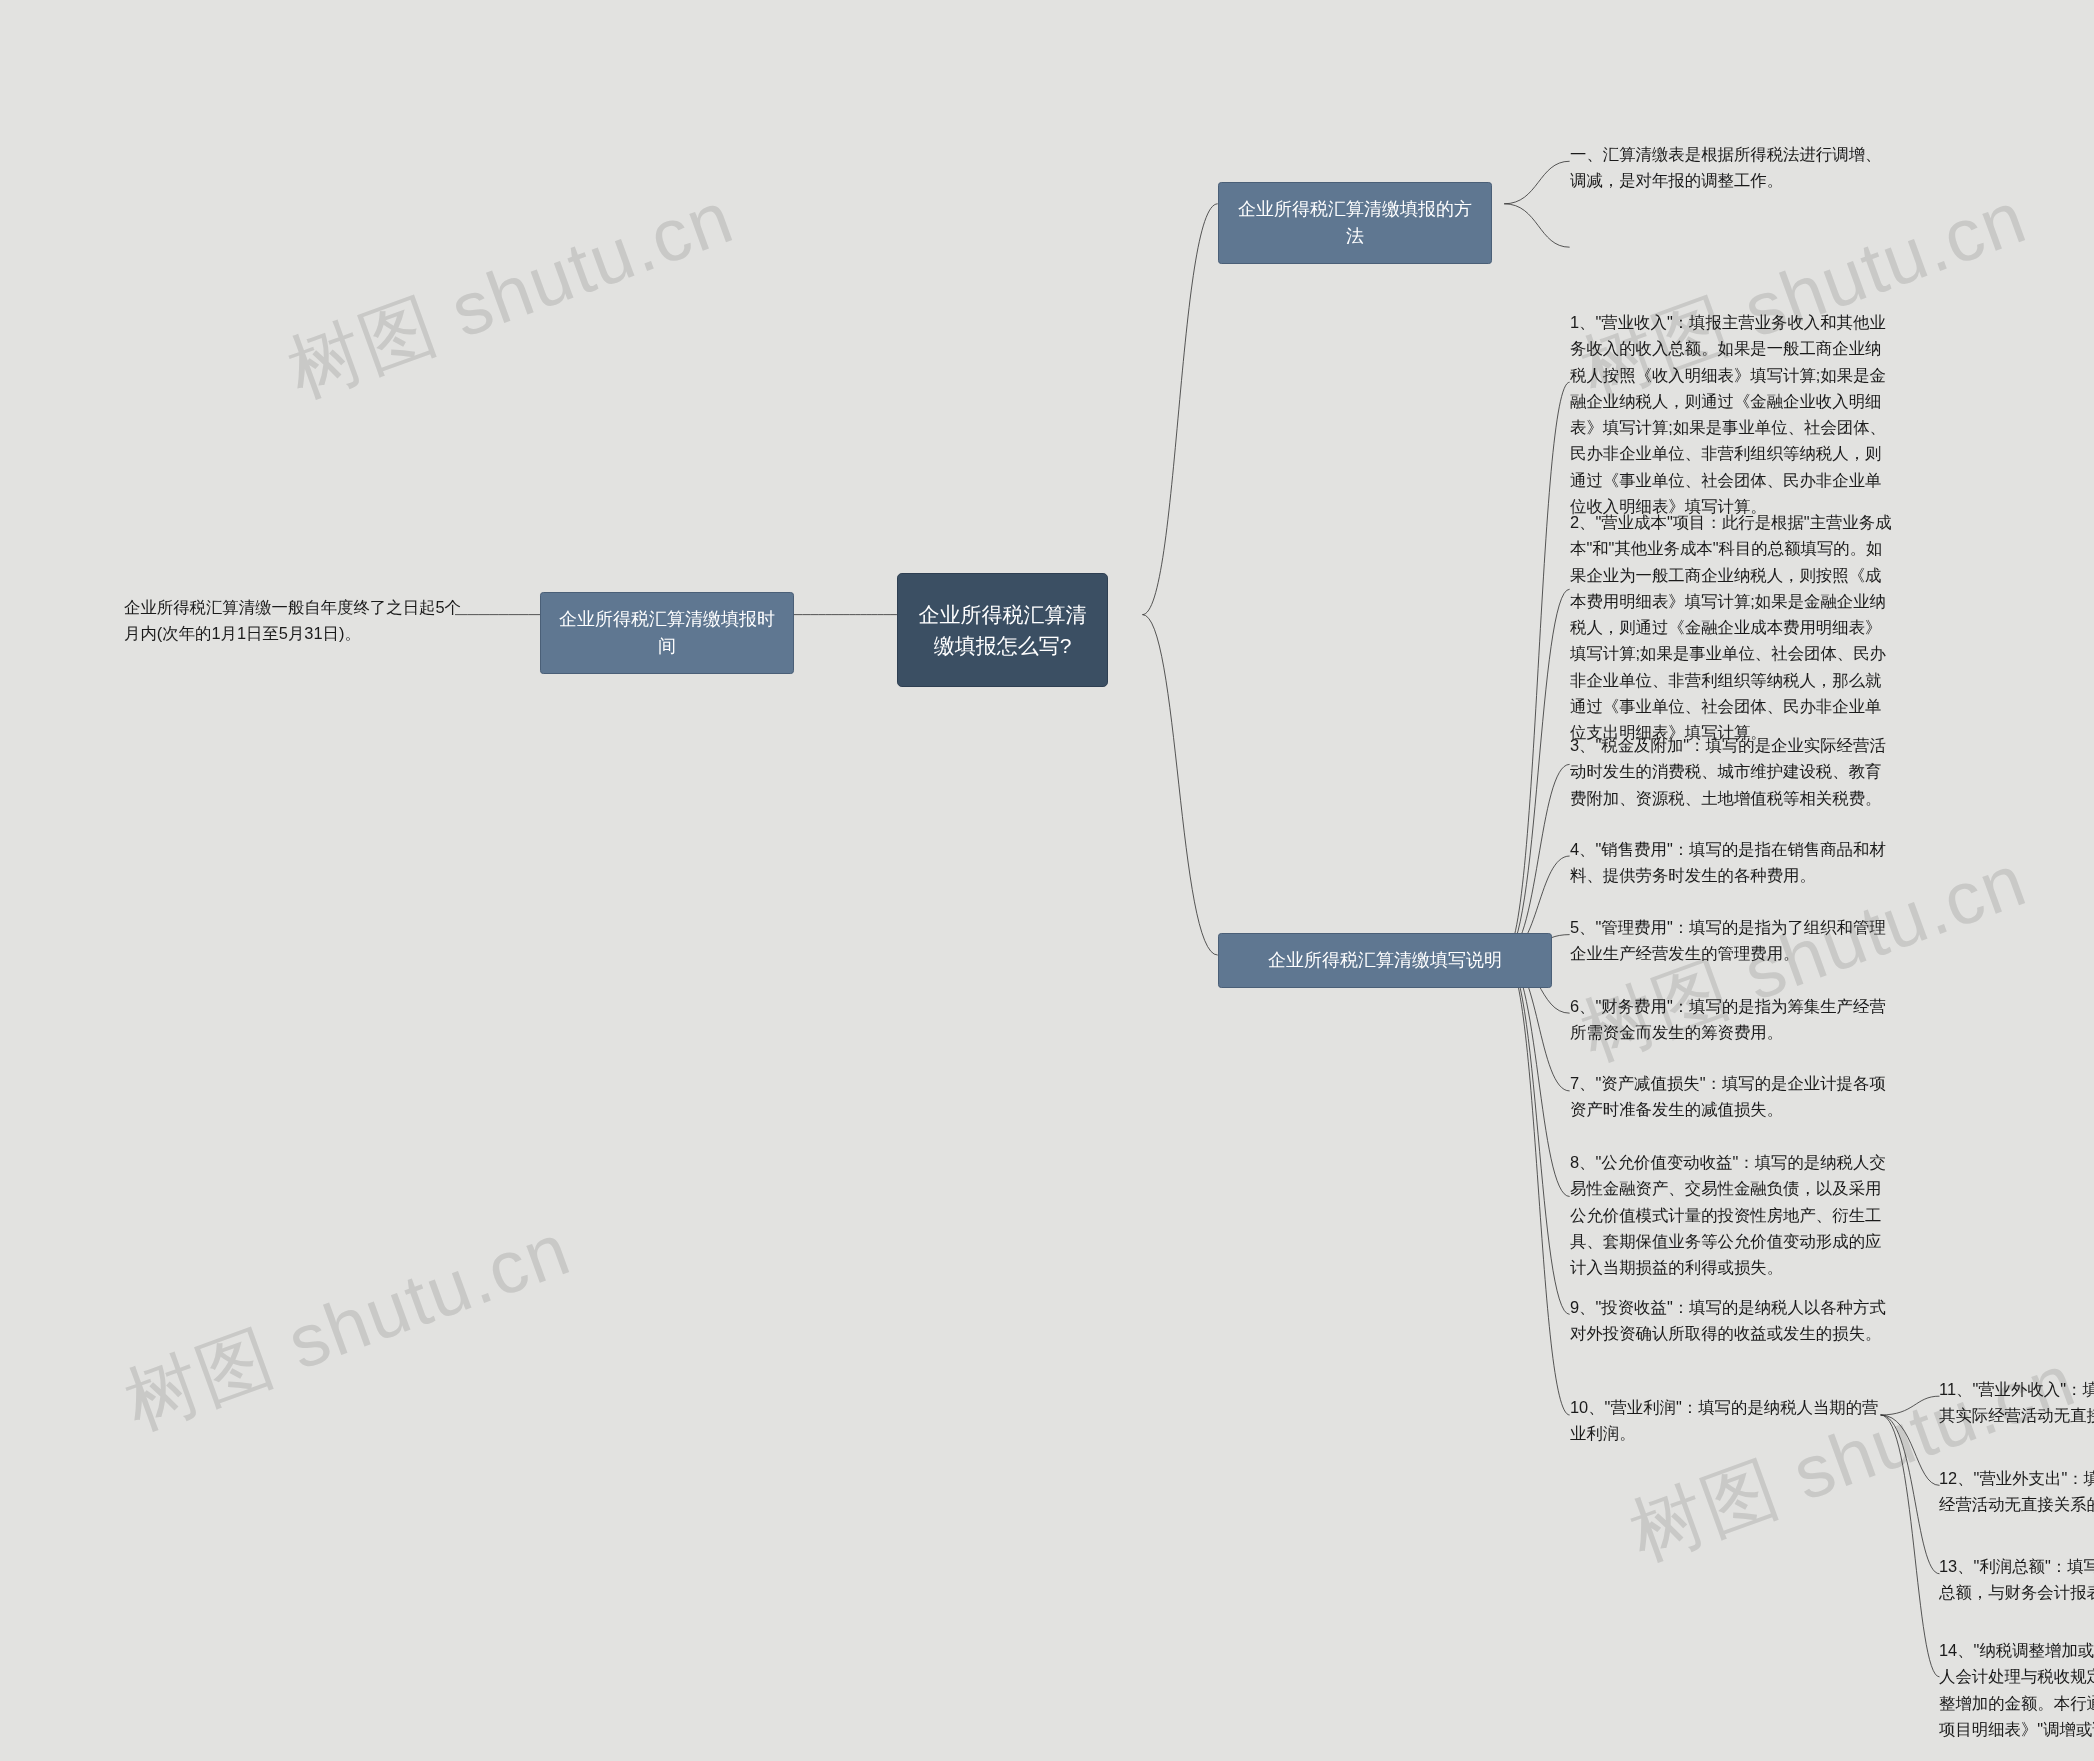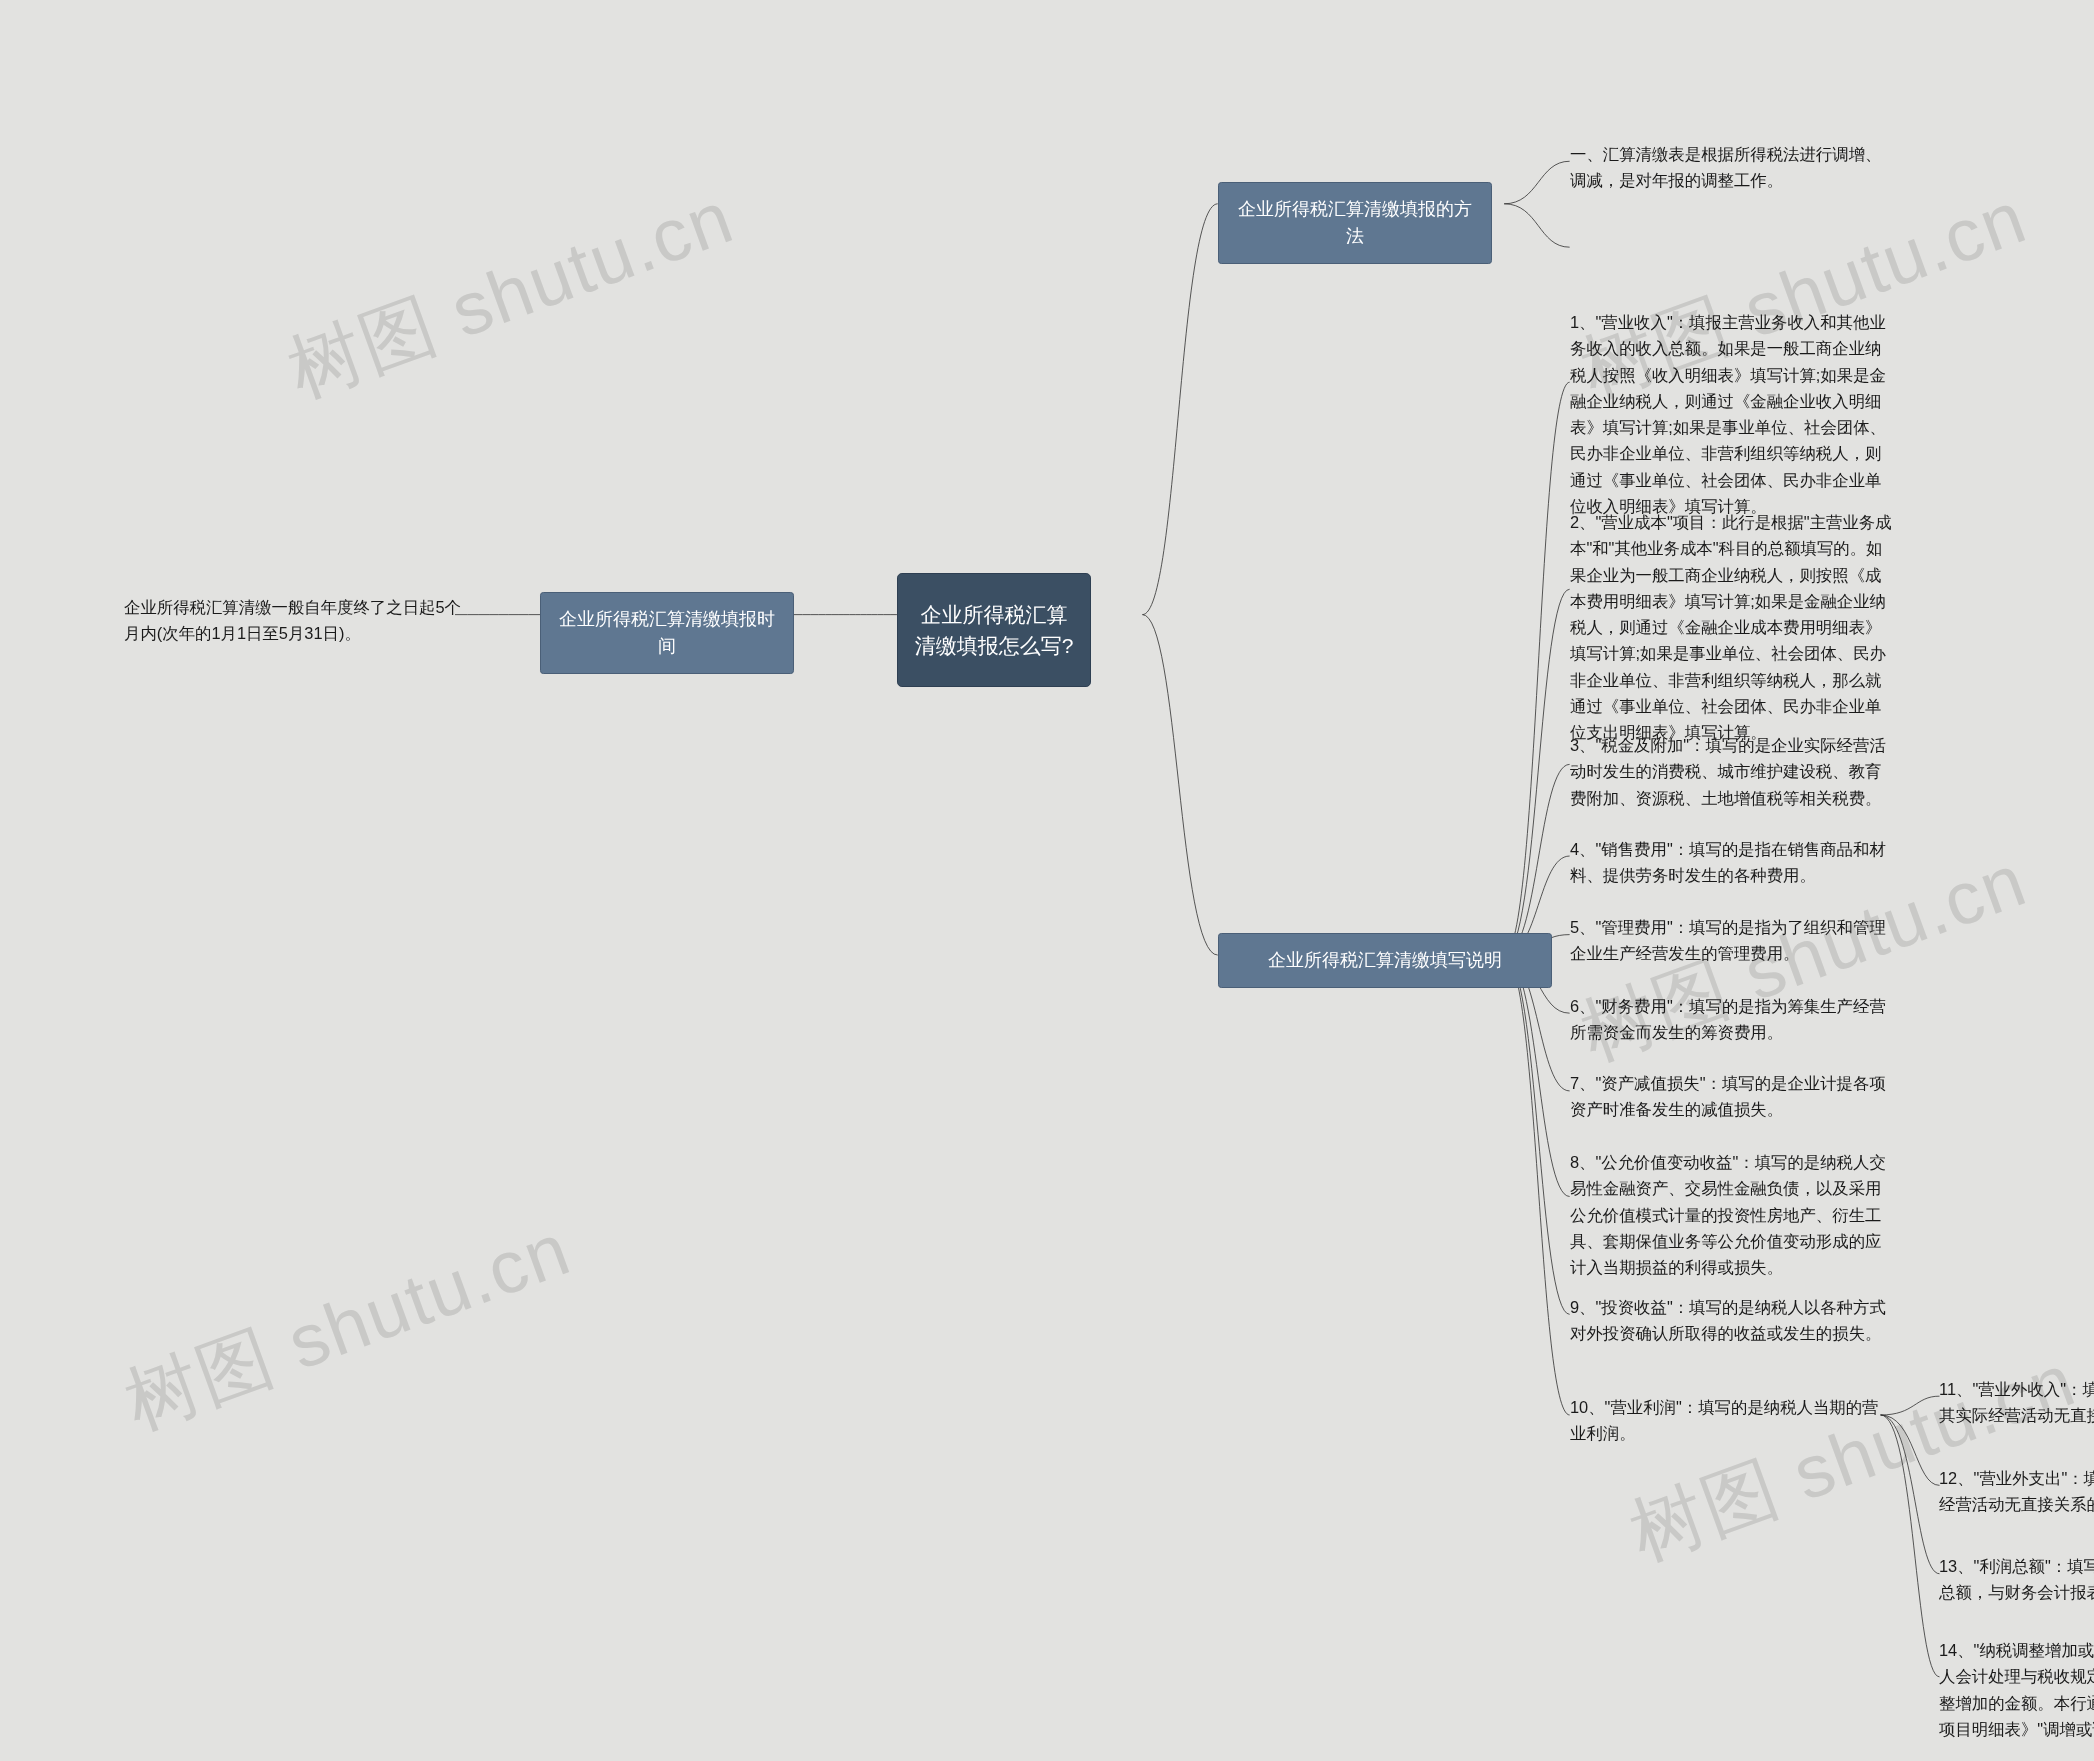--- a/index.html
+++ b/index.html
@@ -23,21 +23,21 @@
     height: 1762px;
     pointer-events: none;
   }
   .node {
     position: absolute;
     box-sizing: border-box;
     font-size: 18px;
     line-height: 1.5;
   }
   .root {
-    width: 194px;
+    width: 211px;
     background: #3b4f63;
     color: #fff;
     text-align: center;
     padding: 24.5px 16.4px;
     border-radius: 4.9px;
     border: 0.8px solid #2e3f52;
     font-size: 21px;
   }
   .branch {
     background: #5f7791;

